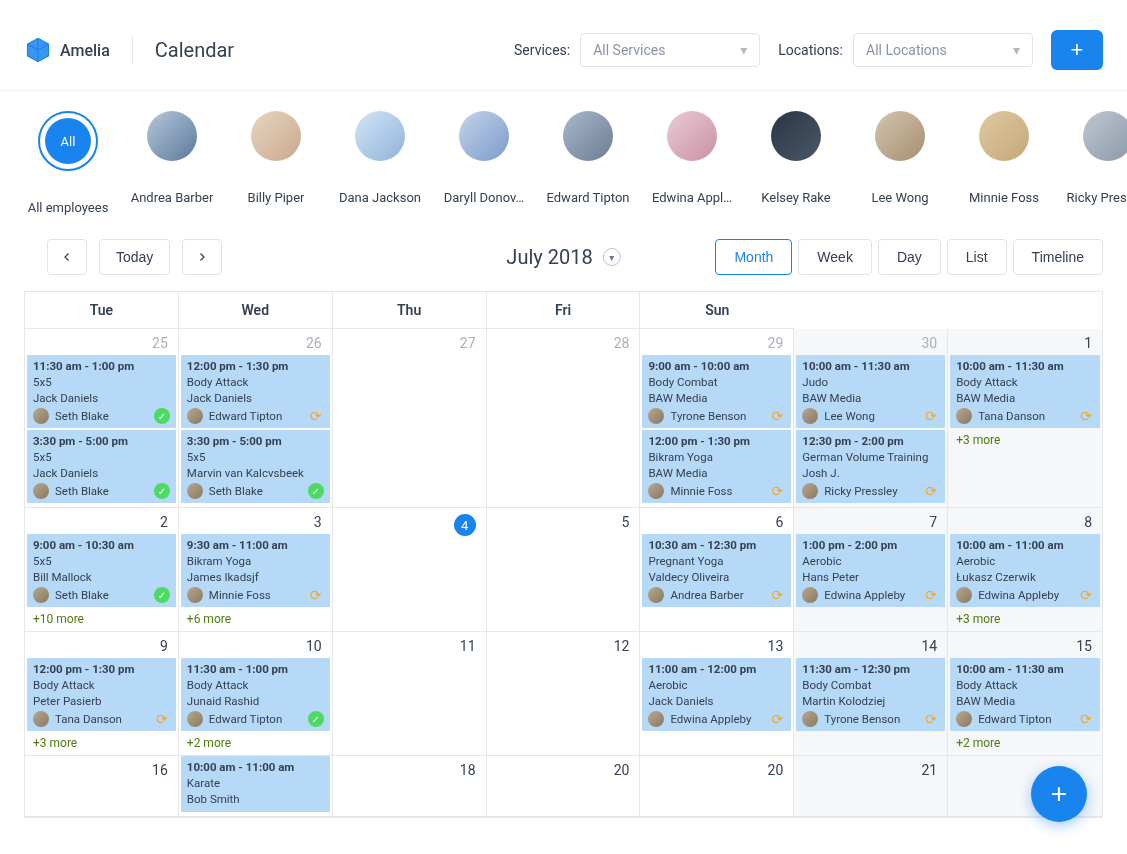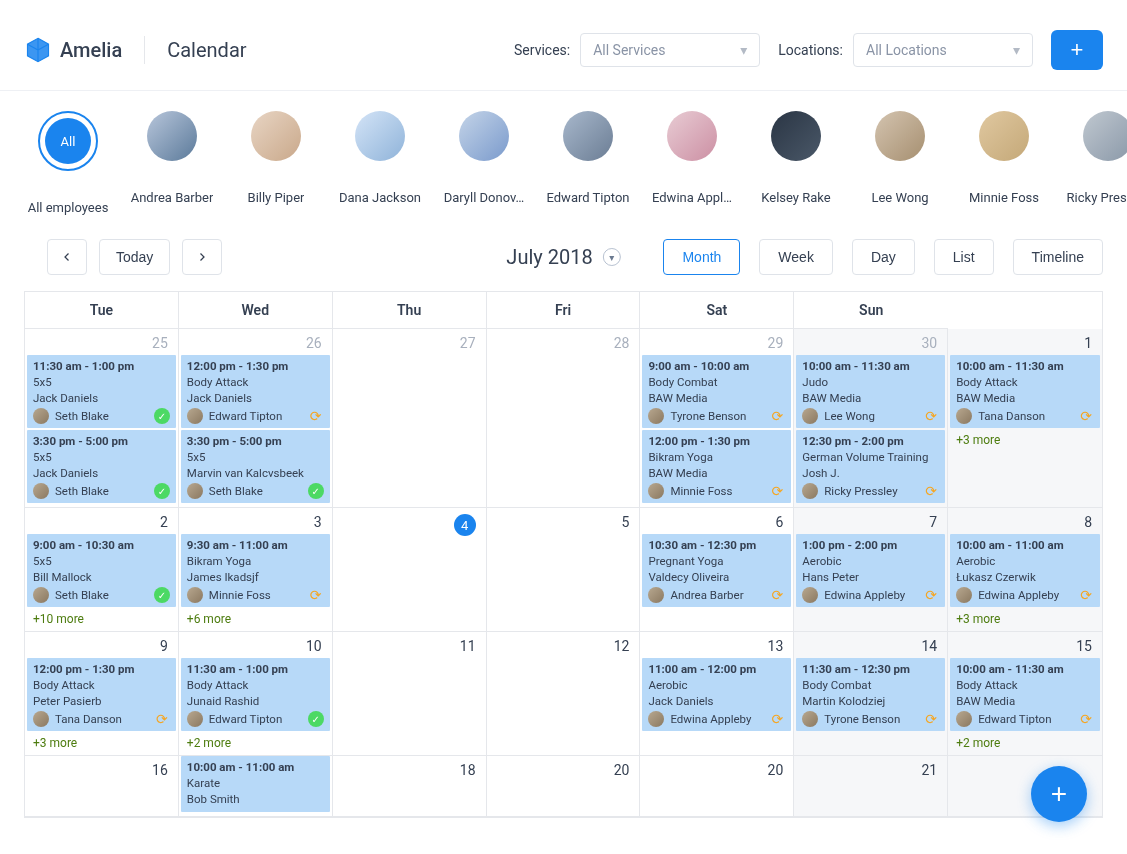--- a/index.html
+++ b/index.html
@@ -1,18 +1,18 @@
 <!DOCTYPE html>
 <html><head>
 <meta charset="utf-8">
 <style>
 * { box-sizing: border-box; margin: 0; padding: 0; }
 body { font-family: -apple-system, BlinkMacSystemFont, "Segoe UI", Roboto, sans-serif; color: #354052; background: #fff; width: 1127px; }
 .header { display: flex; align-items: center; padding: 30px 24px 20px; }
-.logo { display: flex; align-items: center; gap: 8px; font-size: 20px; font-weight: 500; color: #354052; }
+.logo { display: flex; align-items: center; gap: 8px; font-size: 16px; font-weight: 500; color: #354052; }
 .logo-icon { width: 28px; height: 28px; color: #1A84EE; }
 .divider-v { width: 1px; height: 28px; background: #e5e7eb; margin: 0 22px; }
 .page-title { font-size: 20px; color: #354052; font-weight: 400; }
 .spacer { flex: 1; }
 .filter-label { font-size: 14px; color: #354052; margin-right: 10px; }
 .select { display: inline-flex; align-items: center; justify-content: space-between; border: 1px solid #dfe3e9; border-radius: 4px; padding: 8px 12px; font-size: 14px; color: #8a94a6; min-width: 180px; margin-right: 18px; cursor: pointer; }
 .select .chev { color: #b3bac5; }
 .add-btn { width: 52px; height: 40px; background: #1A84EE; border-radius: 6px; display: flex; align-items: center; justify-content: center; color: #fff; font-size: 22px; cursor: pointer; border: none; }
 .hr { border: none; border-top: 1px solid #eef0f4; }
 .employees { display: flex; gap: 24px; padding: 20px 28px 24px 28px; overflow: hidden; }
@@ -30,21 +30,21 @@
 .av-9 { background: linear-gradient(135deg,#d4c4b0,#a68f70) !important; }
 .av-10{ background: linear-gradient(135deg,#e0c8a0,#c4a878) !important; }
 .av-11{ background: linear-gradient(135deg,#c0c8d0,#8a98a8) !important; }
 
 .toolbar { display: flex; align-items: center; padding: 0 24px 16px; }
 .nav-btn { width: 40px; height: 36px; border: 1px solid #dfe3e9; border-radius: 4px; background: #fff; display: flex; align-items: center; justify-content: center; cursor: pointer; margin-right: 12px; color: #354052; }
 .today-btn { height: 36px; border: 1px solid #dfe3e9; border-radius: 4px; background: #fff; padding: 0 16px; font-size: 14px; cursor: pointer; margin-right: 12px; color: #354052; }
 .cal-title { position: absolute; left: 50%; transform: translateX(-50%); font-size: 20px; color: #354052; display: flex; align-items: center; gap: 10px; }
 .cal-title .dd { width: 18px; height: 18px; border: 1px solid #b8c2d1; border-radius: 50%; display: flex; align-items: center; justify-content: center; font-size: 10px; color: #6b7a90; cursor: pointer; }
 .toolbar-wrap { position: relative; padding-left: 47px; }
-.views { display: flex; gap: 19px; }
+.views { display: flex; gap: 6px; }
 .view-btn { height: 36px; border: 1px solid #dfe3e9; border-radius: 4px; background: #fff; padding: 0 18px; font-size: 14px; cursor: pointer; color: #354052; }
 .view-btn.active { border-color: #1A84EE; color: #1A84EE; }
 
 .cal { border: 1px solid #e5e7eb; margin: 0 24px; }
 .cal-head { display: grid; grid-template-columns: repeat(7, 1fr); }
 .cal-head div { text-align: center; padding: 10px 0; font-size: 14px; font-weight: 600; border-right: 1px solid #e5e7eb; border-bottom: 1px solid #e5e7eb; }
 .cal-head div:last-child { border-right: none; }
 .cal-row { display: grid; grid-template-columns: repeat(7, 1fr); }
 .cell { border-right: 1px solid #e5e7eb; border-bottom: 1px solid #e5e7eb; min-height: 60px; position: relative; padding-bottom: 2px; }
 .cell:last-child { border-right: none; }
@@ -168,21 +168,20 @@
       <button class="view-btn">Timeline</button>
     </div>
 </div>
 
 <div class="cal">
   <div class="cal-head" id="cal-head">
       <div>Tue</div>
       <div>Wed</div>
       <div>Thu</div>
       <div>Fri</div>
-      <div>Sat</div>
       <div>Sun</div>
     </div>
   <div id="cal-body">
       <div class="cal-row">
         <div class="cell">
           <div class="daynum muted">25</div>
           <div class="ev">
             <div class="time">11:30 am - 1:00 pm</div>
             <div class="line">5x5</div>
             <div class="line">Jack Daniels</div>

